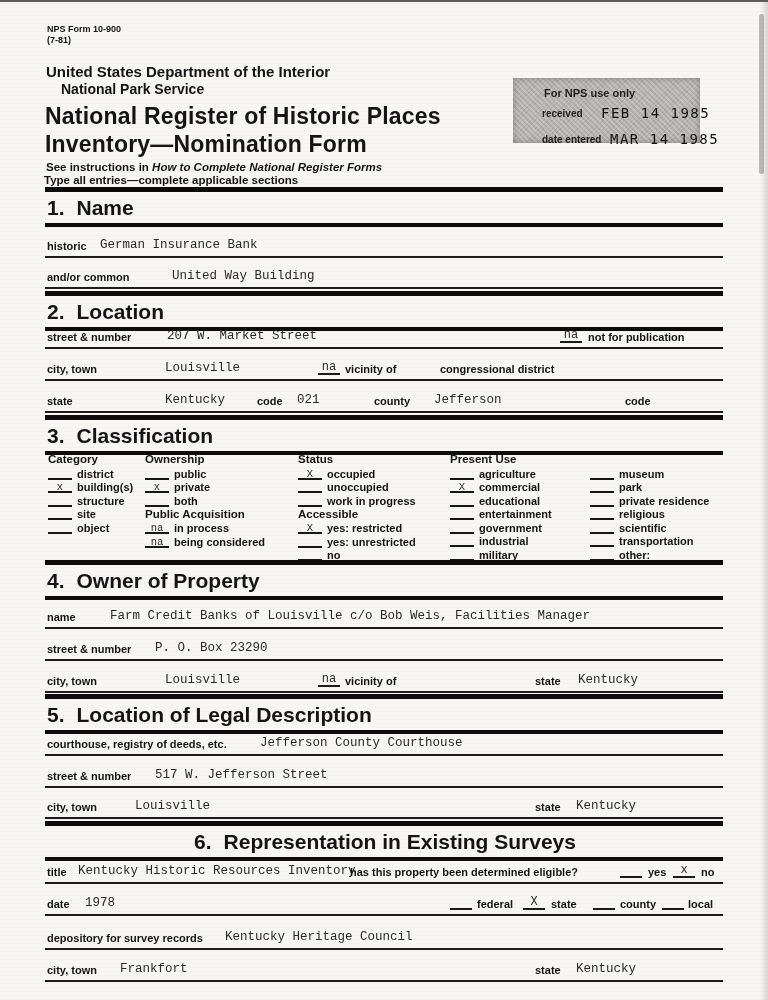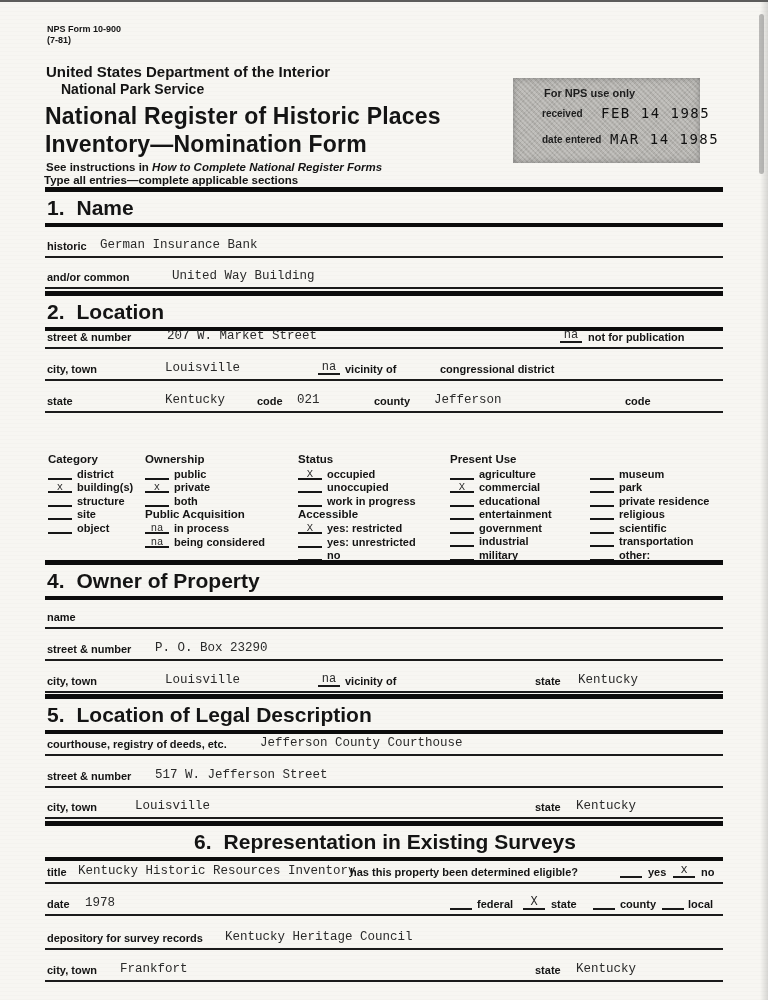--- a/index.html
+++ b/index.html
@@ -20,21 +20,21 @@
   .abs { position:absolute; }
   .small-bold { font-size:9px; font-weight:bold; line-height:11px; }
   .dept { font-size:15px; font-weight:bold; }
   .agency { font-size:14px; font-weight:bold;padding-left:15px; }
   .big-title { font-size:23px; font-weight:bold; letter-spacing:.2px; }
   .instr { font-size:11.5px; font-weight:bold; }
   .instr i { font-style:italic; }
 
   
   .stamp {
-    position:absolute; left:513px; top:78px; width:187px; height:85px;
+    position:absolute; left:513px; top:78px; width:187px; height:65px;
     background:
       repeating-linear-gradient(45deg, rgba(255,255,255,.20) 0 2px, transparent 2px 4px),
       repeating-linear-gradient(-45deg, rgba(0,0,0,.07) 0 1px, transparent 1px 3px),
       #b3b1ad;
     box-shadow: inset 0 0 6px rgba(90,90,90,.6);
   }
   .stamp .hdr { position:absolute; left:31px; top:9px; font-size:11px; font-weight:bold; color:#1d1d1d; }
   .stamp .lbl { position:absolute; font-size:10px; font-weight:bold; color:#1d1d1d; }
   .stamp .dt  { position:absolute; font-family:"DejaVu Sans Mono", monospace; font-size:14px; color:#111; letter-spacing:1.5px; white-space:nowrap; }
 
@@ -118,20 +118,21 @@
   <div class="row" style="top:382px;">
     <span class="lab" style="left:2px;">state</span>
     <span class="val" style="left:120px;">Kentucky</span>
     <span class="lab" style="left:212px;">code</span>
     <span class="val" style="left:252px;">021</span>
     <span class="lab" style="left:329px;">county</span>
     <span class="val" style="left:389px;">Jefferson</span>
     <span class="lab" style="left:580px;">code</span>
   </div>
 
+  <div class="sec" style="top:415px;"><span class="num">3.</span><span>Classification</span></div>
   <div class="cls">
 
     <div class="col" style="left:3px;">
       <div class="ct">Category</div>
       <div class="ck">
           <span class="ckmark"></span>
           <span class="cklbl">district</span>
         </div>
       <div class="ck">
           <span class="ckmark">x</span>
@@ -266,20 +267,21 @@
       <div class="ck">
           <span class="ckmark"></span>
           <span class="cklbl">other:</span>
         </div>
     </div>
   </div>
 
   <div class="sec" style="top:560px;"><span class="num">4.</span><span>Owner of Property</span></div>
   <div class="row" style="top:598px;">
     <span class="lab" style="left:2px;">name</span>
+    <span class="val" style="left:65px;">Farm Credit Banks of Louisville  c/o Bob Weis, Facilities Manager</span>
   </div>
   <div class="row" style="top:630px;">
     <span class="lab" style="left:2px;">street &amp; number</span>
     <span class="val" style="left:110px;">P. O. Box 23290</span>
   </div>
   <div class="row" style="top:662px;">
     <span class="lab" style="left:2px;">city, town</span>
     <span class="val" style="left:120px;">Louisville</span>
     <span class="mk" style="left:273px;">na</span>
     <span class="lab" style="left:300px;">vicinity of</span>

